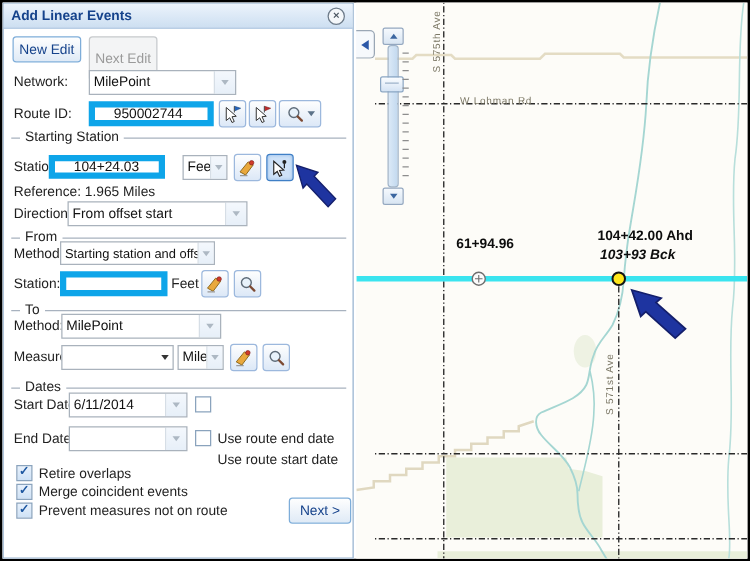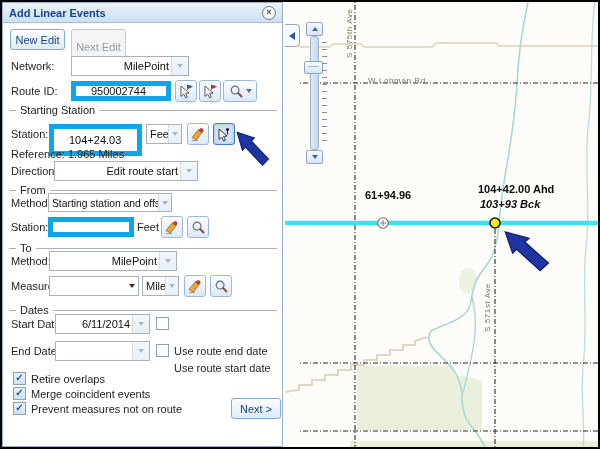--- a/index.html
+++ b/index.html
@@ -14,21 +14,21 @@
   .close-ic{margin-left:auto;width:12px;height:12px;border:1px solid #6d7b8a;border-radius:50%;
          font-size:9px;line-height:10px;text-align:center;color:#4a5561;background:#f4f7fa;cursor:pointer;}
   .lbl{position:absolute;font-size:11px;color:#1f1f1f;white-space:nowrap;}
   .btn{position:absolute;font-size:11px;color:#15428b;background:linear-gradient(#fefefe,#dfeaf6);
        border:1px solid var(--accent_border,#7eadd9);border-radius:3px;display:flex;align-items:center;
        justify-content:center;box-sizing:border-box;cursor:pointer;}
   .btn.disabled{color:#9a9a9a;border-color:#c6c9cc;background:#f3f4f5;cursor:default;}
   .tf{position:absolute;border:5px solid #0ea5e9;background:#fff;font-size:11px;color:#111;
       padding:0 15px;display:flex;align-items:center;box-sizing:border-box;}
   .combo{position:absolute;border:1px solid #a9b2bc;background:#fff;display:flex;box-sizing:border-box;overflow:hidden;}
-  .combo .val{flex:1;font-size:11px;color:#111;padding:3px 2px 0 3px;white-space:nowrap;overflow:hidden;text-align:right;}
+  .combo .val{flex:1;font-size:11px;color:#111;padding:3px 2px 0 3px;white-space:nowrap;overflow:hidden;}
   .combo .val.small{font-size:10.3px;padding-top:4px;}
   .trig{width:16px;border-left:1px solid #aebecd;background:linear-gradient(#e9f1fb,#cfe0f2);
         display:flex;align-items:center;justify-content:center;flex:none;cursor:pointer;}
   .trig.narrow{width:12px;}
   .trig.dis{opacity:.5;cursor:default;}
   .tri{width:0;height:0;border-left:3.5px solid transparent;border-right:3.5px solid transparent;
        border-top:4px solid #5c7288;}
   .tri-black{width:0;height:0;border-left:3.5px solid transparent;border-right:3.5px solid transparent;
        border-top:4px solid #333;align-self:center;margin:0 3px;flex:none;}
   .icon-btn{position:absolute;width:22px;height:22px;border:1px solid #9cb8dd;border-radius:3px;
@@ -113,21 +113,21 @@
         <line x1="9.8" y1="9.8" x2="13.3" y2="13.3" stroke="#7d4a33" stroke-width="2" stroke-linecap="round"></line>
       </svg>
       <span class="tri" style="margin-left:2px;"></span>
     </div>
 
     <div class="sep" style="top:101px;">
       <span>Starting Station</span>
     </div>
 
     <div class="lbl" style="left:8px;top:125px;">Station:</div>
-    <div class="tf" style="left:46px;top:121px;width:93px;height:32px;">
+    <div class="tf" style="left:36px;top:121px;width:93px;height:19px;">
       <span>104+24.03</span>
     </div>
     <div class="combo" style="left:143px;top:121px;width:36px;height:20px;">
       <span class="val">Feet</span>
       <span class="trig narrow dis">
           <span class="tri"></span>
         </span>
     </div>
     <div class="icon-btn" style="left:184px;top:120px;">
       <svg width="16" height="16" viewBox="0 0 16 16">
@@ -148,21 +148,21 @@
       <polygon points="3,3 8,19.3 10.8,16.4 27,32.7 32.7,27 16.4,10.8 19.3,8" fill="var(--annotation_arrow,#1e34a0)" stroke="#141f6b" stroke-width="1"></polygon>
     </svg>
 
     <div class="lbl" style="left:8px;top:145px;">
       <span>Reference:</span>
       <span>1.965 Miles</span>
     </div>
 
     <div class="lbl" style="left:8px;top:162px;">Direction:</div>
     <div class="combo" style="left:51px;top:158px;width:144px;height:20px;">
-      <span class="val">Edit route start</span>
+      <span class="val">From offset start</span>
       <span class="trig dis">
           <span class="tri"></span>
         </span>
     </div>
 
     <div class="sep" style="top:181px;">
       <span>From</span>
     </div>
 
     <div class="lbl" style="left:8px;top:194px;">Method:</div>

